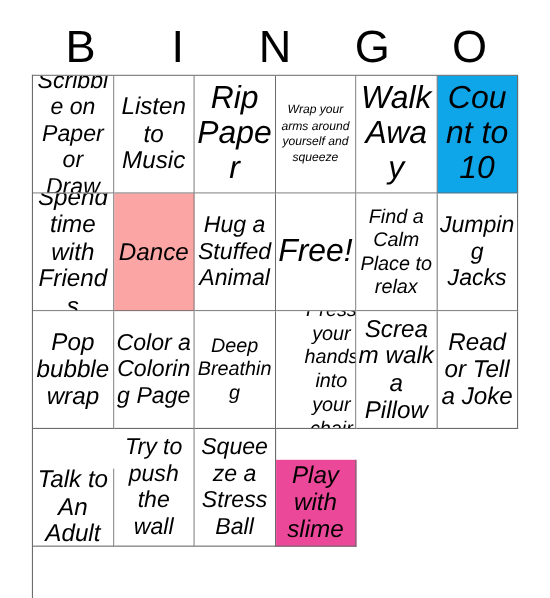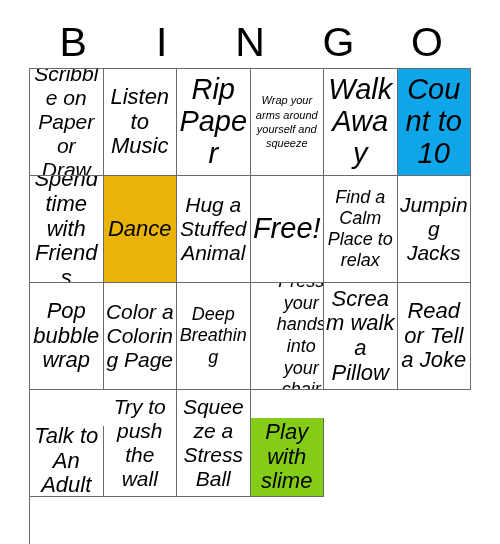--- a/index.html
+++ b/index.html
@@ -120,21 +120,21 @@
     <div class="bingo-cell fs-xxl" style="border-right-color: rgb(107, 107, 107); border-bottom-color: rgb(107, 107, 107); background: rgb(255, 255, 255);">
       <span class="cell-text">Walk Away</span>
     </div>
 
     <div class="bingo-cell fs-xxl" style="border-right-color: rgb(107, 107, 107); border-bottom-color: rgb(107, 107, 107); background: #0ea5e9;">
       <span class="cell-text">Count to 10</span>
     </div>
     <div class="bingo-cell fs-xl" style="border-right-color: rgb(107, 107, 107); border-bottom-color: rgb(107, 107, 107); background: rgb(255, 255, 255);">
       <span class="cell-text">Spend time with Friends</span>
     </div>
-    <div class="bingo-cell fs-xl" style="border-right-color: rgb(107, 107, 107); border-bottom-color: rgb(107, 107, 107); background: #eab308;">
+    <div class="bingo-cell fs-xl" style="border-right-color: rgb(107, 107, 107); border-bottom-color: rgb(107, 107, 107); background: #fca5a5;">
       <span class="cell-text">Dance</span>
     </div>
 
     <div class="bingo-cell fs-lg" style="border-right-color: rgb(107, 107, 107); border-bottom-color: rgb(107, 107, 107); background: rgb(255, 255, 255);">
       <span class="cell-text">Hug a Stuffed Animal</span>
     </div>
     <div class="bingo-cell fs-xxl" style="border-right-color: rgb(107, 107, 107); border-bottom-color: rgb(107, 107, 107); background: rgb(255, 255, 255);">
       <span class="cell-text">Free!</span>
     </div>
     <div class="bingo-cell fs-md" style="border-right-color: rgb(107, 107, 107); border-bottom-color: rgb(107, 107, 107); background: rgb(255, 255, 255);">
@@ -165,18 +165,18 @@
     </div>
     <div class="bingo-cell fs-xl" style="border-right-color: rgb(107, 107, 107); border-bottom-color: rgb(107, 107, 107); background: rgb(255, 255, 255); margin-top: 36px;">
       <span class="cell-text">Talk to An Adult</span>
     </div>
     <div class="bingo-cell fs-lg" style="border-right-color: rgb(107, 107, 107); border-bottom-color: rgb(107, 107, 107); background: rgb(255, 255, 255);">
       <span class="cell-text">Try to push the wall</span>
     </div>
     <div class="bingo-cell fs-lg" style="border-right-color: rgb(107, 107, 107); border-bottom-color: rgb(107, 107, 107); background: rgb(255, 255, 255);">
       <span class="cell-text">Squeeze a Stress Ball</span>
     </div>
-    <div class="bingo-cell fs-xl" style="border-right-color: rgb(107, 107, 107); border-bottom-color: rgb(107, 107, 107); background: #84cc16; margin-top: 28px;">
+    <div class="bingo-cell fs-xl" style="border-right-color: rgb(107, 107, 107); border-bottom-color: rgb(107, 107, 107); background: #ec4899; margin-top: 28px;">
       <span class="cell-text">Play with slime</span>
     </div>
   </div>
 
 </div>
 
 </body></html>

